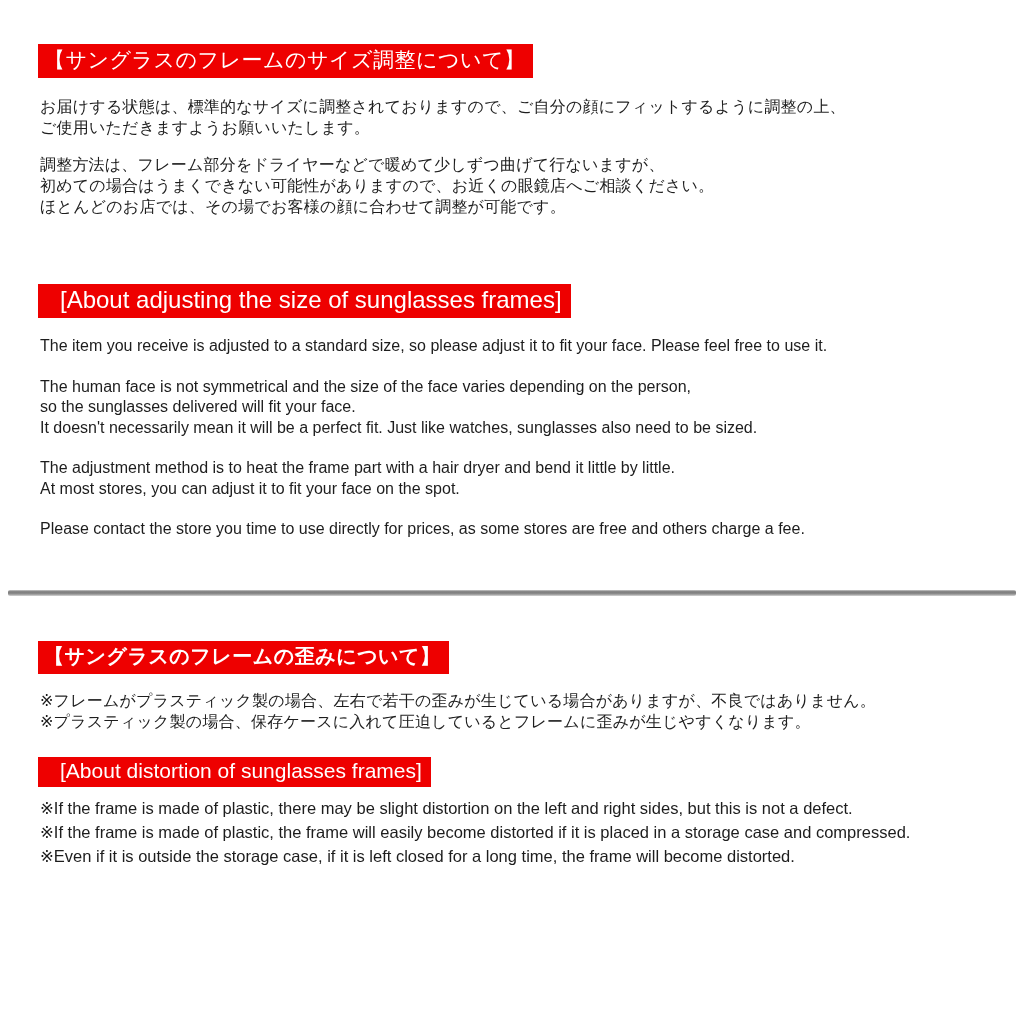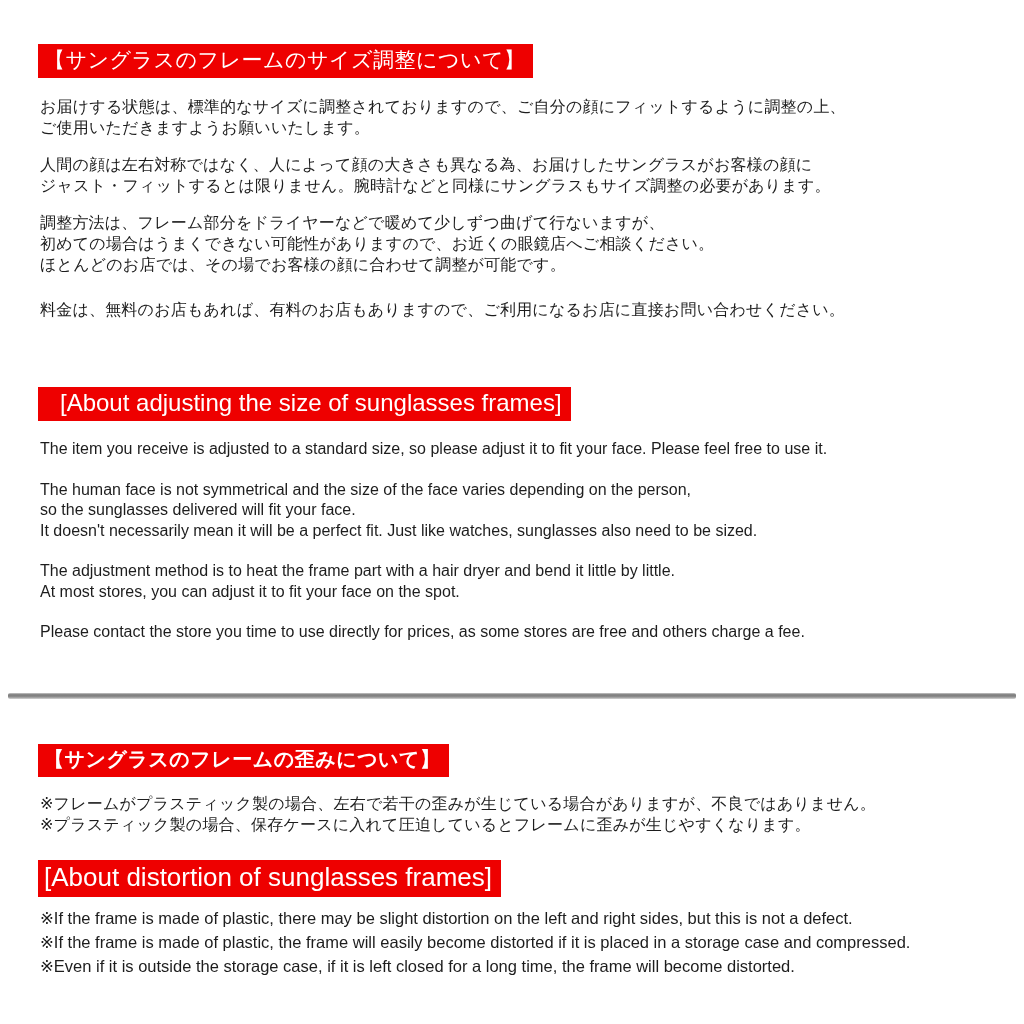--- a/index.html
+++ b/index.html
@@ -34,23 +34,23 @@
     font-weight: 400;
     padding: 2px 9px 4px 22px;
   }
   .red-heading.jp2 {
     font-size: 20px;
     font-weight: 700;
     padding: 2px 8px 4px 6px;
     letter-spacing: 0.5px;
   }
   .red-heading.en2 {
-    font-size: 26px;
+    font-size: 21px;
     font-weight: 400;
-    padding: 2px 9px 4px 6px;
+    padding: 2px 9px 4px 22px;
   }
   .jp-body {
     font-size: 16px;
     line-height: 21px;
     font-weight: 500;
     letter-spacing: 0.2px;
     margin: 16px 0 16px 2px;
   }
   .en-body {
     font-size: 16px;
@@ -92,34 +92,27 @@
 <div class="content">
 
   <div>
     <div class="red-heading jp1">【サングラスのフレームのサイズ調整について】</div>
 
     <div class="jp-body mt-after-heading">
       <div class="line">お届けする状態は、標準的なサイズに調整されておりますので、ご自分の顔にフィットするように調整の上、</div>
       <div class="line">ご使用いただきますようお願いいたします。</div>
     </div>
 
-    <div class="jp-body">
-      <div class="line">人間の顔は左右対称ではなく、人によって顔の大きさも異なる為、お届けしたサングラスがお客様の顔に</div>
-      <div class="line">ジャスト・フィットするとは限りません。腕時計などと同様にサングラスもサイズ調整の必要があります。</div>
-    </div>
 
     <div class="jp-body">
       <div class="line">調整方法は、フレーム部分をドライヤーなどで暖めて少しずつ曲げて行ないますが、</div>
       <div class="line">初めての場合はうまくできない可能性がありますので、お近くの眼鏡店へご相談ください。</div>
       <div class="line">ほとんどのお店では、その場でお客様の顔に合わせて調整が可能です。</div>
     </div>
 
-    <div class="jp-body mt-p4-jp">
-      <div class="line">料金は、無料のお店もあれば、有料のお店もありますので、ご利用になるお店に直接お問い合わせください。</div>
-    </div>
   </div>
 
   <div>
     <div class="red-heading en1 mt-size-en-heading">[About adjusting the size of sunglasses frames]</div>
 
     <div class="en-body mt-after-heading">
       <div class="line">The item you receive is adjusted to a standard size, so please adjust it to fit your face. Please feel free to use it.</div>
     </div>
 
     <div class="en-body">

